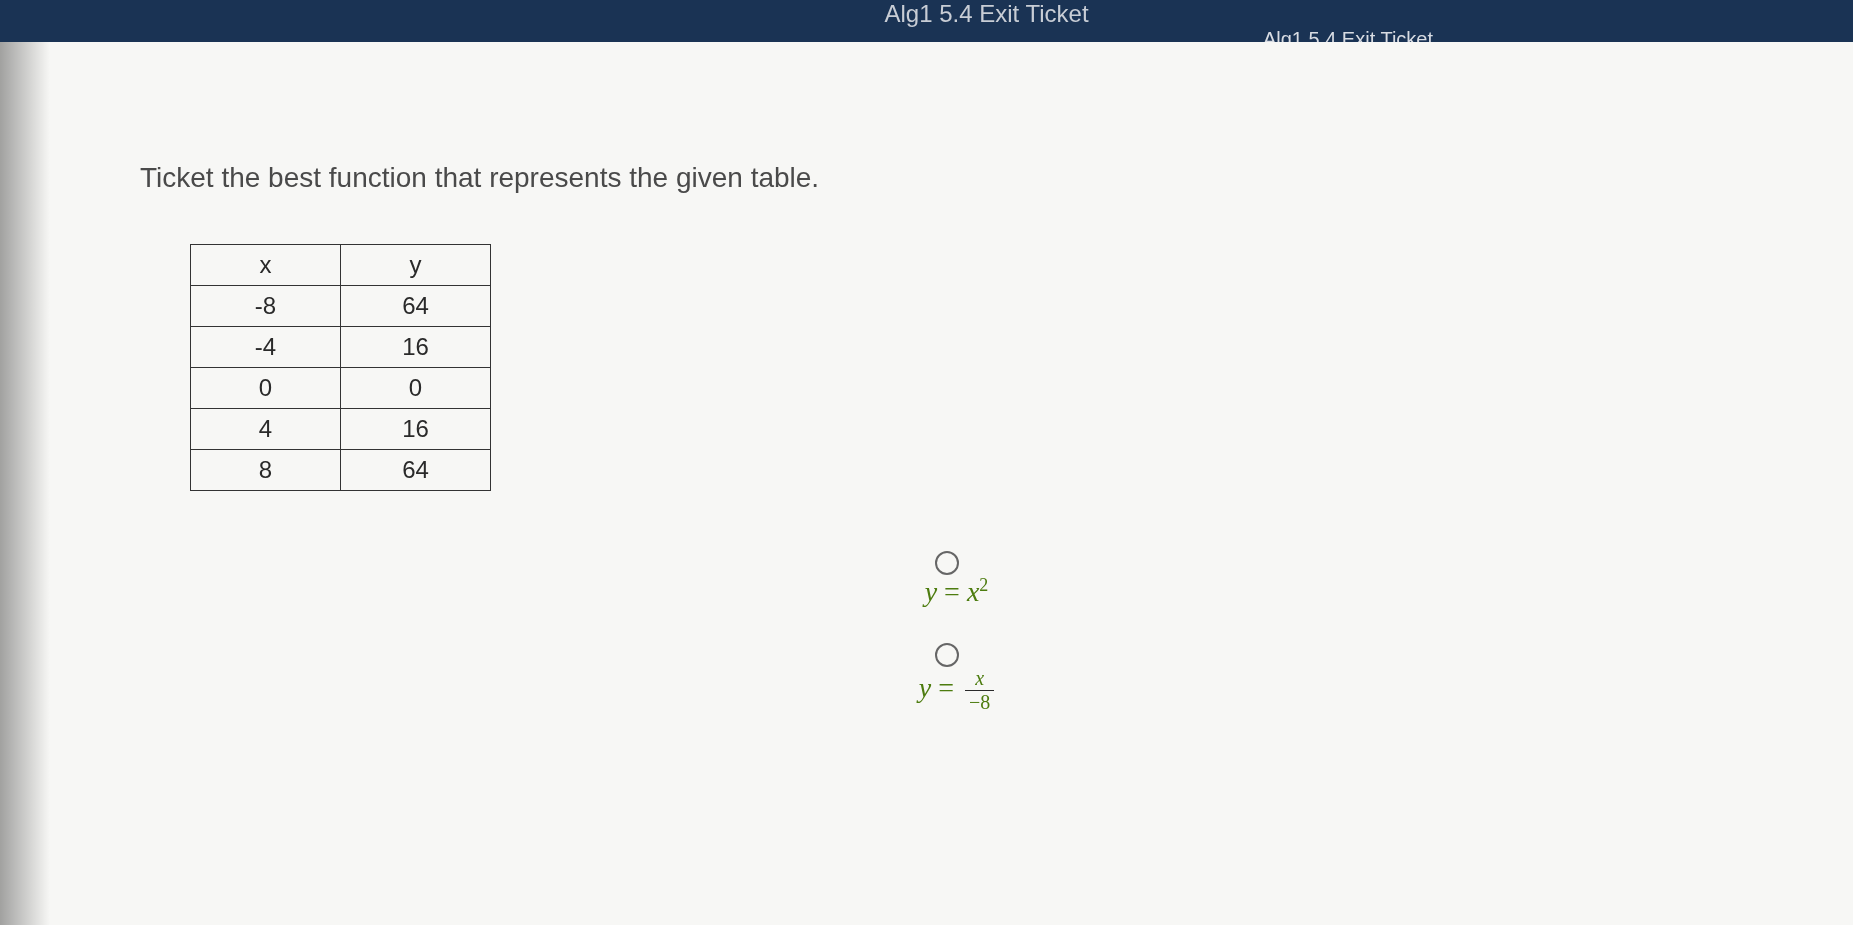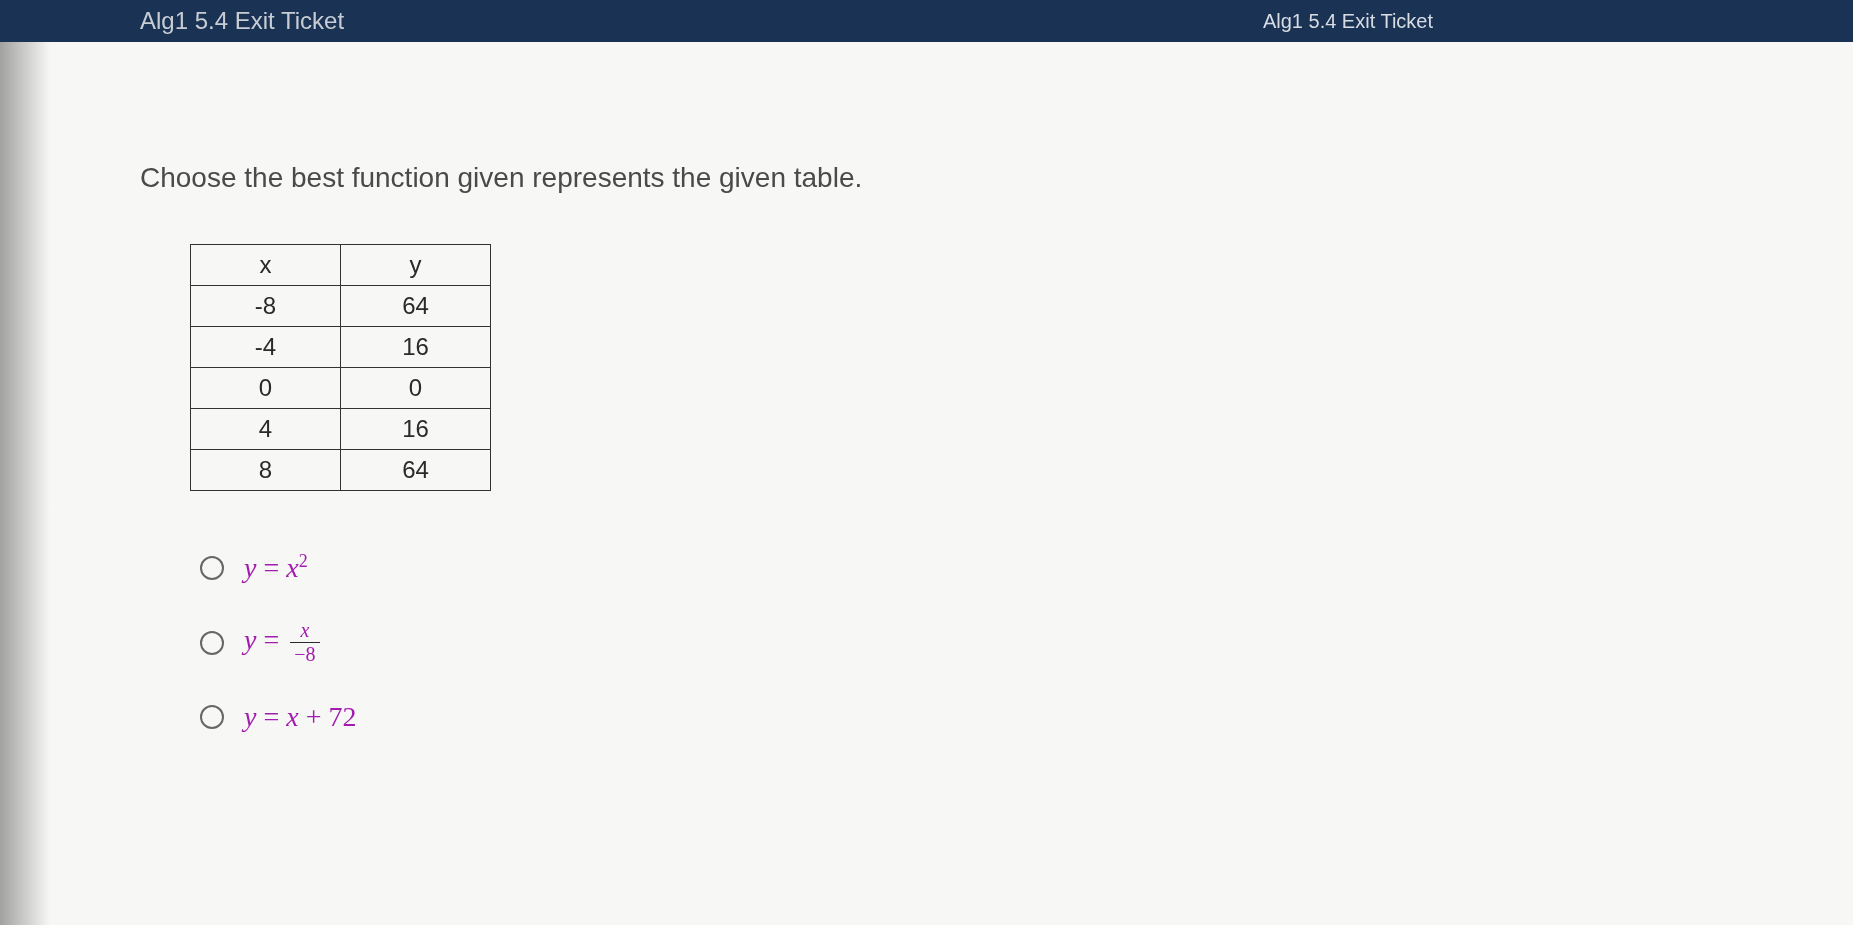--- a/index.html
+++ b/index.html
@@ -1,18 +1,19 @@
 <!DOCTYPE html>
 <html><head>
   <meta charset="utf-8">
   <style>
     * {
       margin: 0;
       padding: 0;
       box-sizing: border-box;
+      flex-direction: column;
     }
     
     body {
       font-family: Arial, Helvetica, sans-serif;
       background: #f5f5f3;
       width: 1853px;
       height: 925px;
       overflow: hidden;
     }
     
@@ -97,21 +98,21 @@
       width: 24px;
       height: 24px;
       border: 2px solid #666;
       border-radius: 50%;
       margin-right: 20px;
       flex-shrink: 0;
     }
     
     .option-label {
       font-size: 28px;
-      color: #a21caf;
+      color: #4d7c0f;
       font-family: 'Times New Roman', serif;
       font-style: italic;
     }
     
     .option-label .normal {
       font-style: normal;
     }
     
     .option-label sup {
       font-size: 18px;
@@ -141,21 +142,21 @@
 </head>
 <body>
 
 <div class="top-bar">
   <span class="breadcrumb-left">Alg1 5.4 Exit Ticket</span>
   <span class="breadcrumb-right">Alg1 5.4 Exit Ticket</span>
 </div>
 
 <div class="content-area">
 
-  <div class="question-text">Choose the best function given represents the given table.</div>
+  <div class="question-text">Ticket the best function that represents the given table.</div>
 
   <table class="data-table">
     <thead>
       <tr>
         <th>x</th>
         <th>y</th>
       </tr>
     </thead>
     <tbody>
       <tr>
@@ -194,23 +195,17 @@
       <div class="radio-circle"></div>
       <span class="option-label">
         <span>y</span> <span class="normal">=</span>
         <span class="fraction">
           <span class="num">x</span>
           <span class="den normal">−8</span>
         </span>
       </span>
     </div>
 
-    <div class="option-row">
-      <div class="radio-circle"></div>
-      <span class="option-label">
-        <span>y</span> <span class="normal">=</span> <span>x</span> <span class="normal">+</span> <span class="normal">72</span>
-      </span>
-    </div>
 
 
   </div>
 
 </div>
 
 </body></html>

